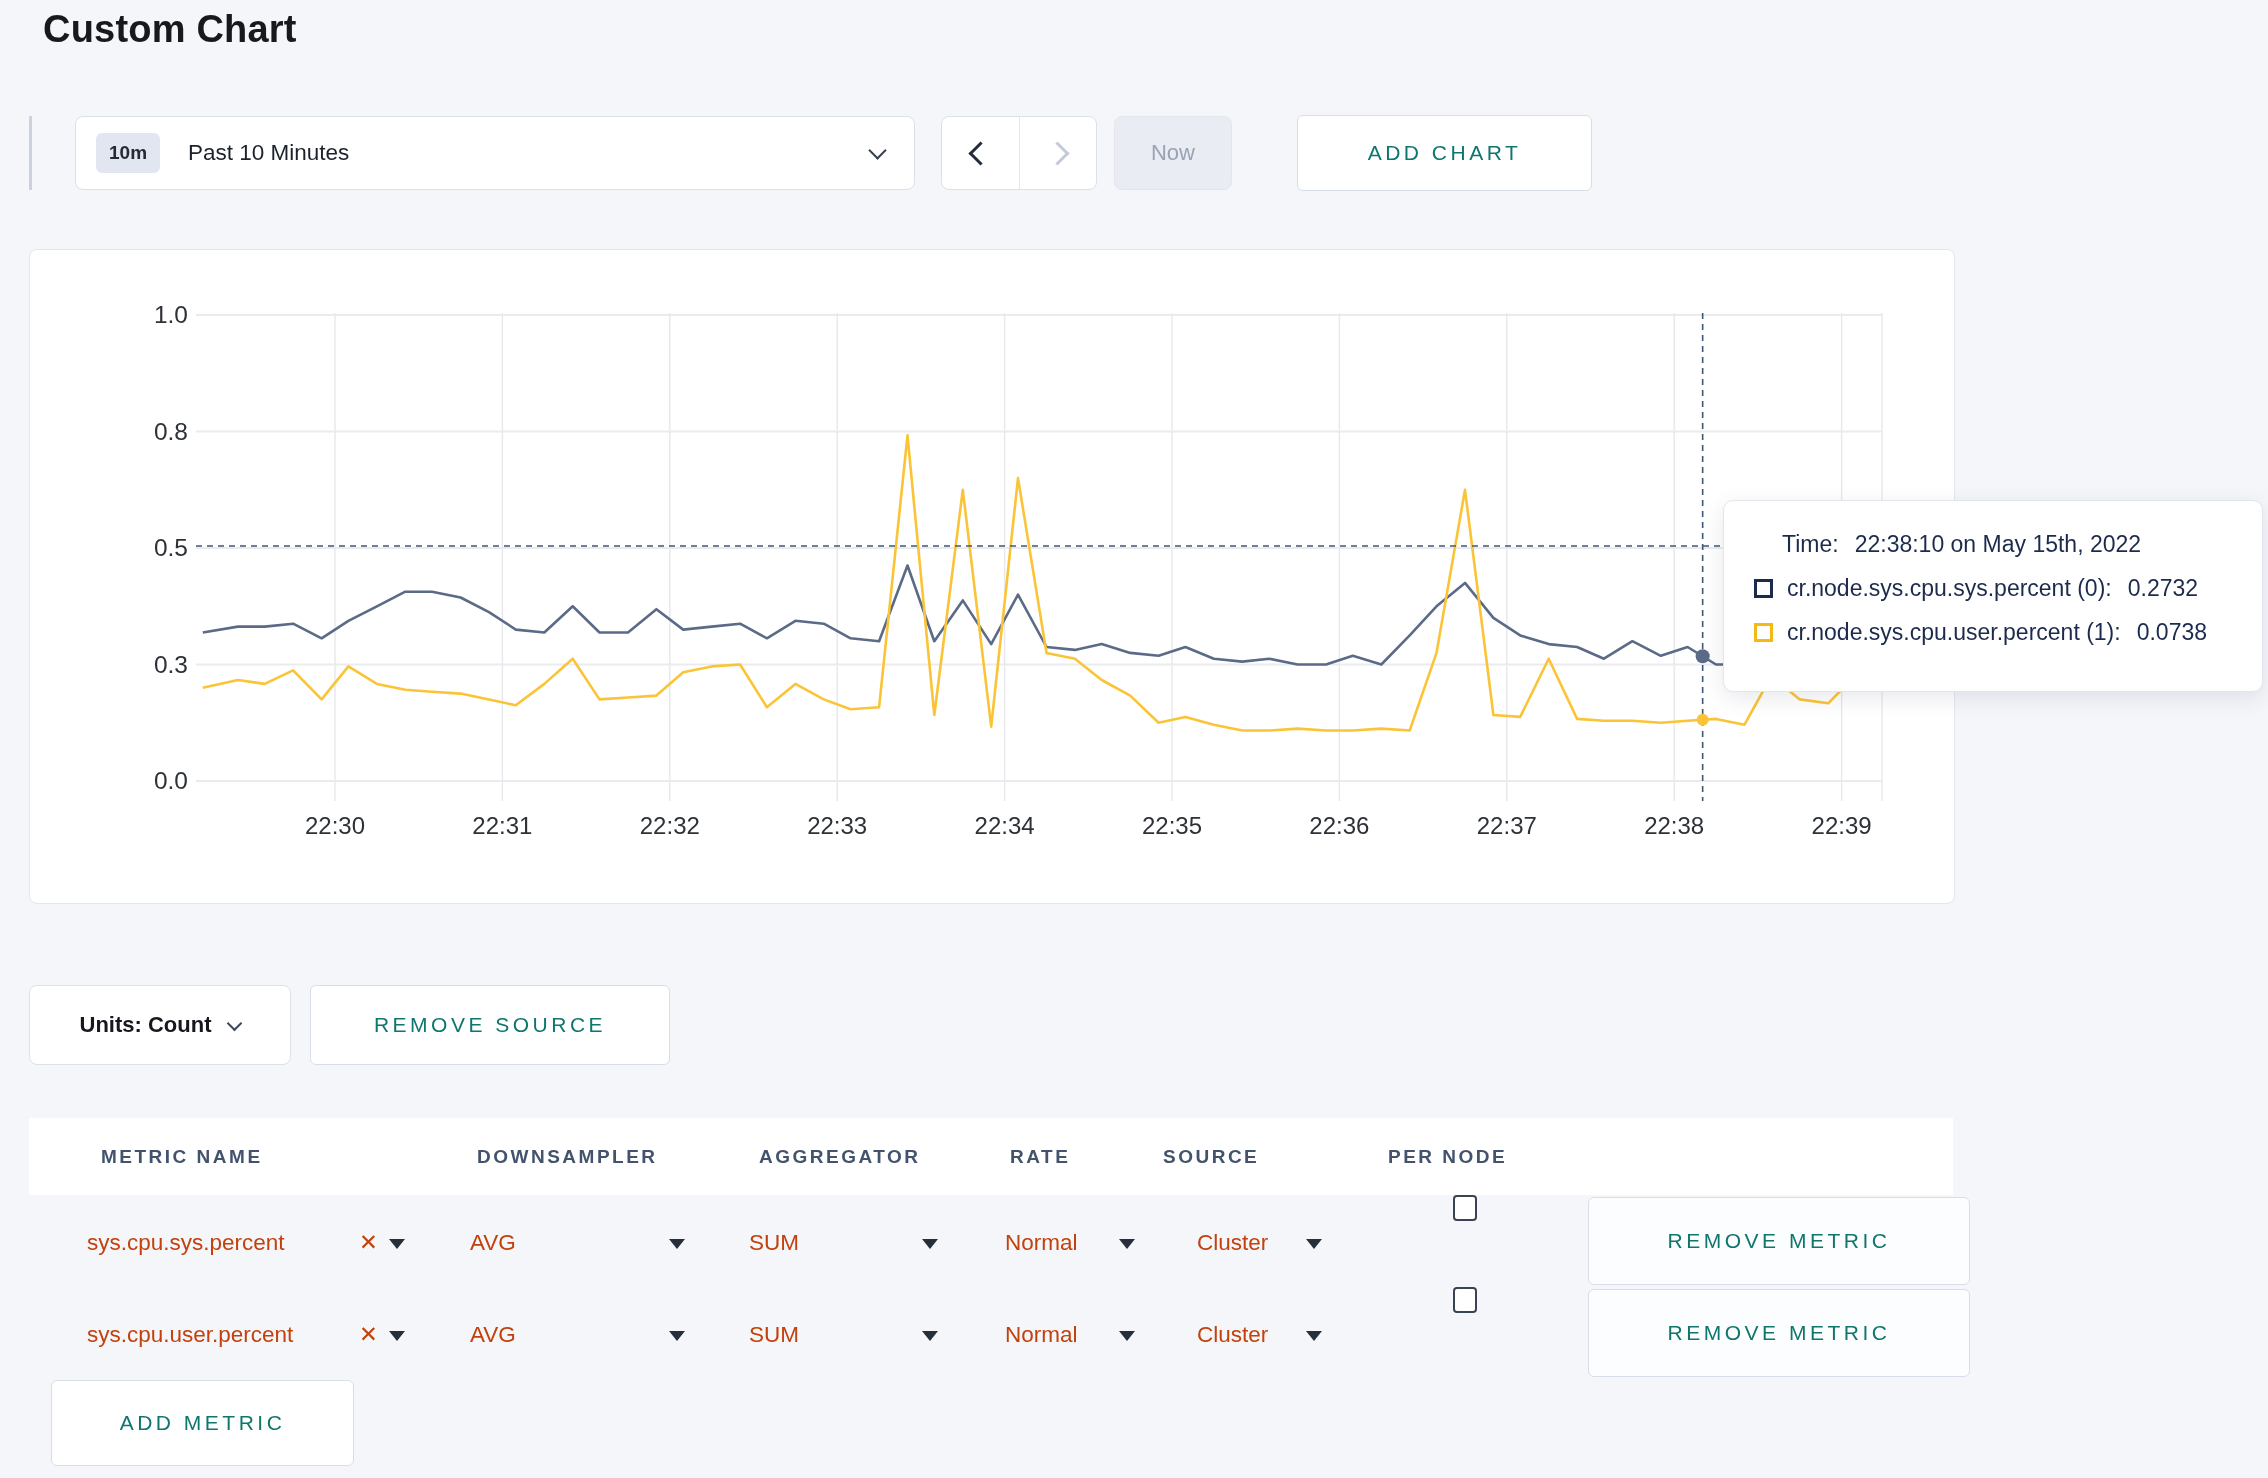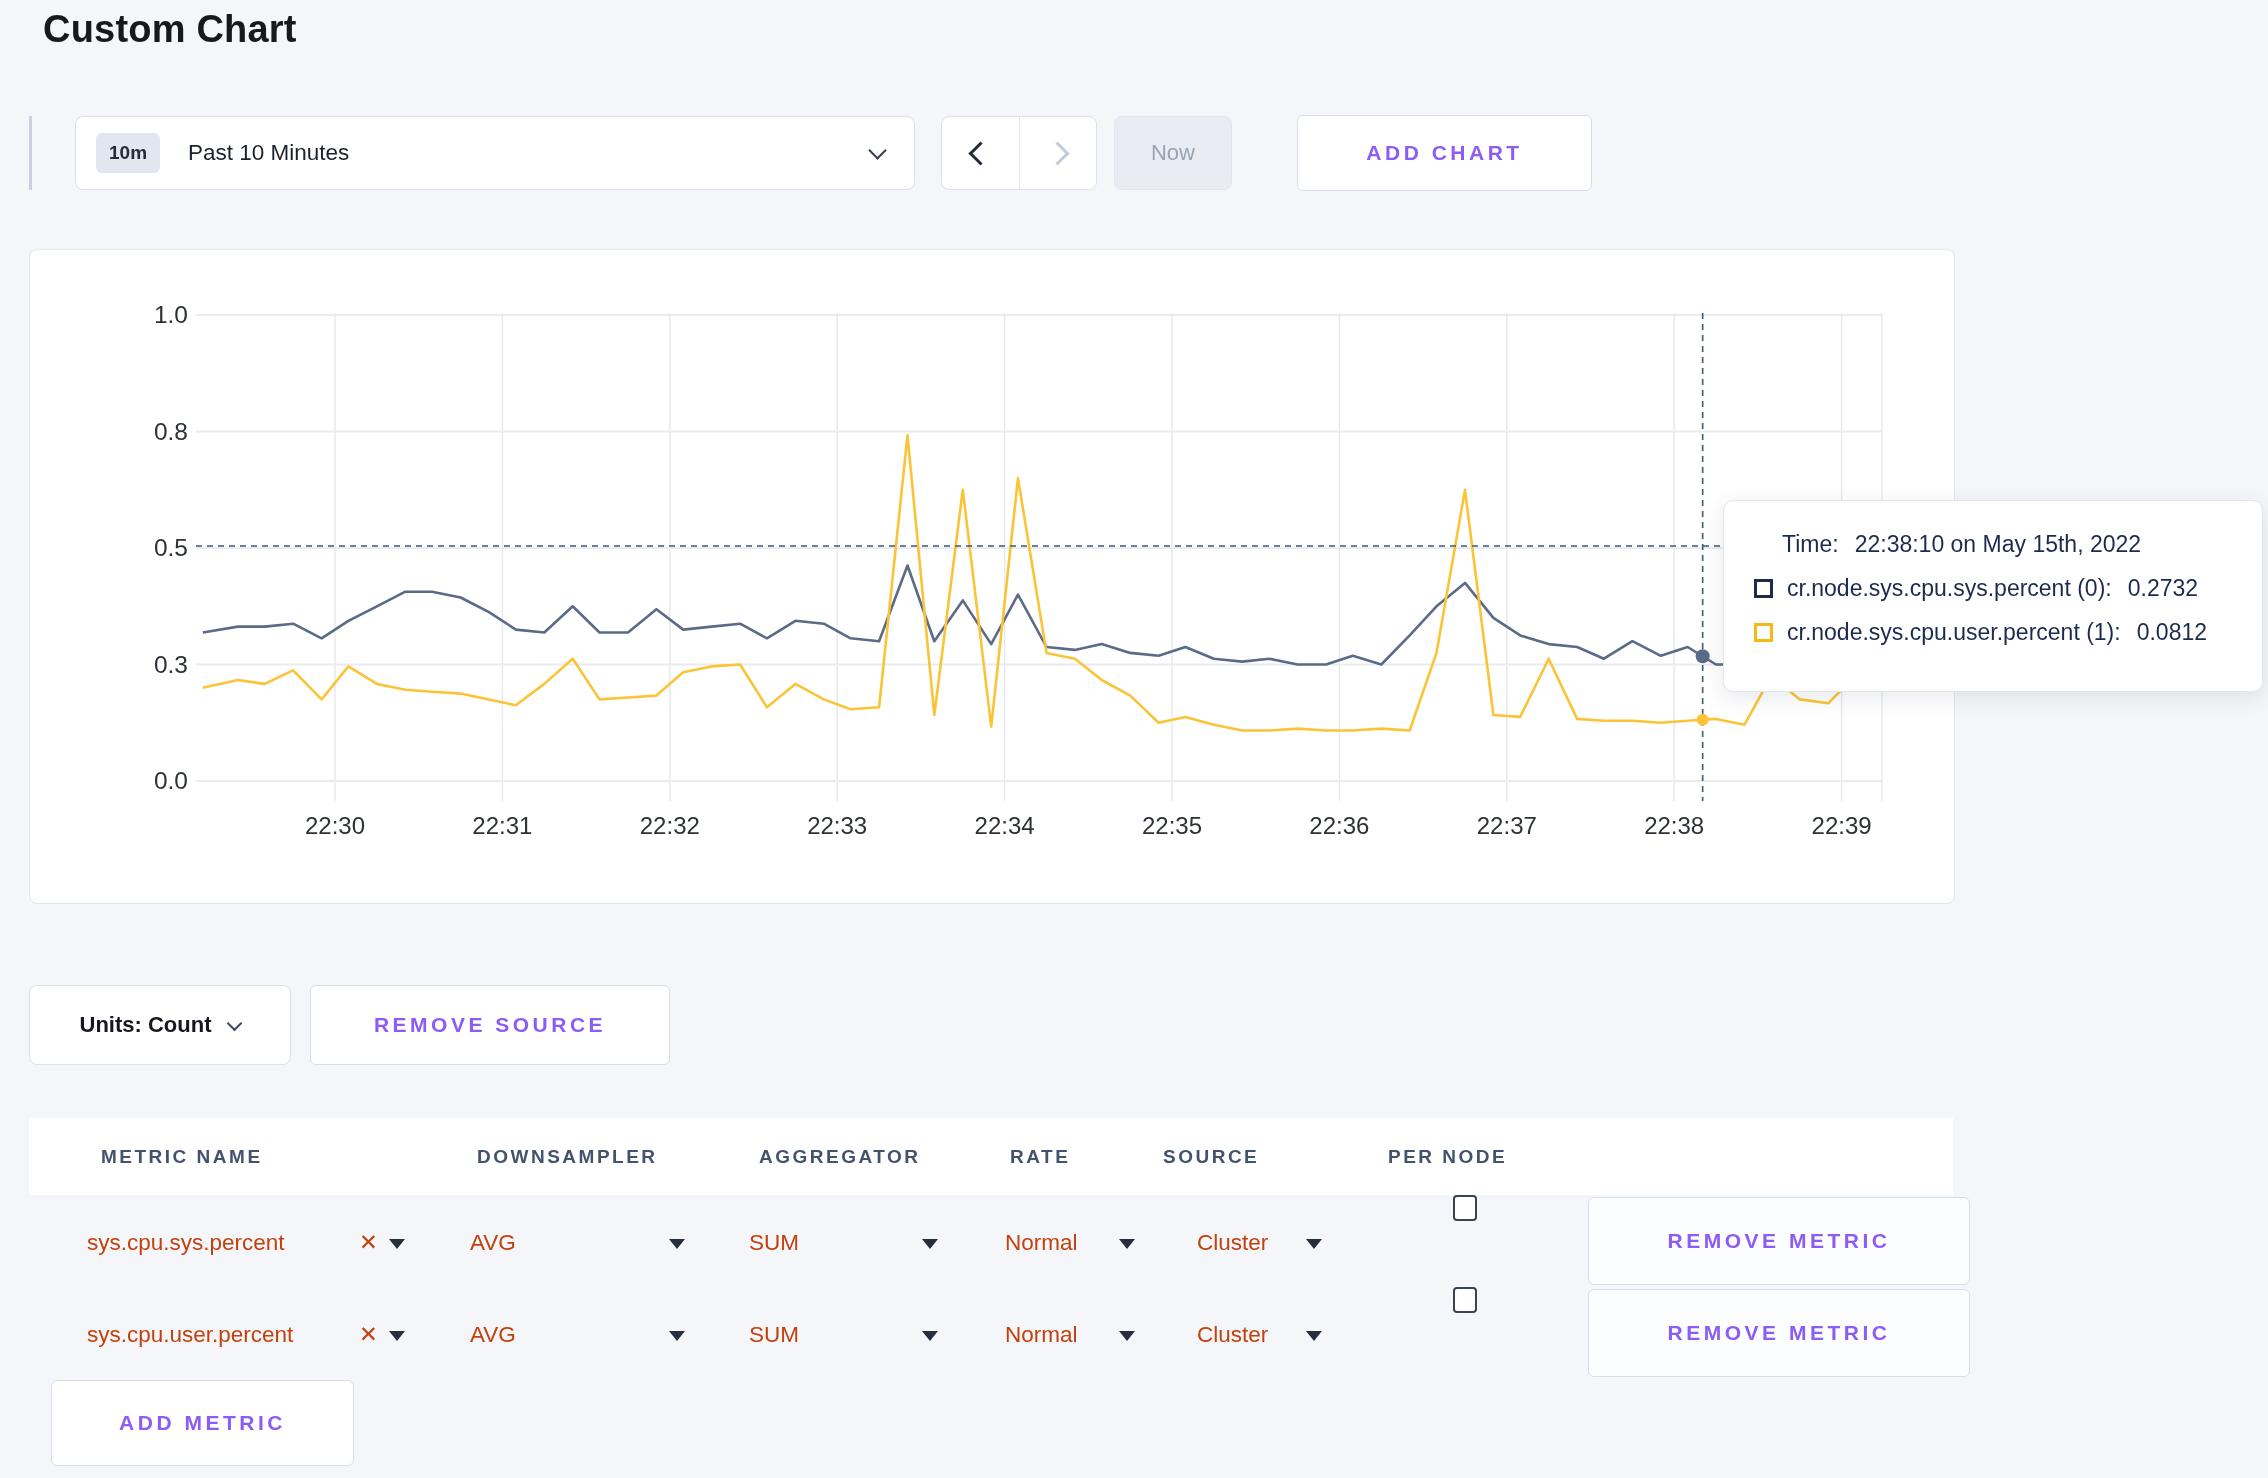--- a/index.html
+++ b/index.html
@@ -25,22 +25,22 @@
     border:1.5px solid #dbe0ea; border-radius:8px; display:flex; }
   .pager button { flex:1; background:none; border:none; display:flex; align-items:center; justify-content:center; cursor:pointer; }
   .pager button + button { border-left:1.5px solid #e2e6ee; }
   .pager .chev { border-width:0 3.5px 3.5px 0; padding:7px; }
   .pager-prev { color:#222b3a; }
   .pager-next { color:#c3cad6; }
 
   .now-btn { position:absolute; left:1114px; top:116px; width:118px; height:74px; background:#e9ecf3;
     border:1px solid #e3e6ee; border-radius:8px; font-size:22px; color:#9aa3b3; font-family:inherit; cursor:pointer; }
 
-  .btn-blue { background:#fff; border:1.5px solid #d8dee9; border-radius:6px; color:#8b5cf6;
-    font-size:21px; font-weight:700; letter-spacing:3.5px; font-family:inherit; cursor:pointer; }
+  .btn-blue { background:#fff; border:1.5px solid #d8dee9; border-radius:6px; color:#0f766e;
+    font-size:21px; font-weight:400; letter-spacing:3.5px; font-family:inherit; cursor:pointer; }
   .add-chart-btn { position:absolute; left:1297px; top:115px; width:295px; height:76px; }
 
   
   .chart-card { position:absolute; left:29px; top:249px; width:1926px; height:655px; background:#fff;
     border:1px solid #e3e6ee; border-radius:8px; }
   .chart-card svg { position:absolute; left:0; top:0; }
 
   
   .chart-tooltip { position:absolute; left:1723px; top:500px; width:540px; height:192px; background:#fff;
     border:1px solid #e2e5ec; border-radius:10px; box-shadow:0 6px 22px rgba(25,35,65,.10);
@@ -152,21 +152,21 @@
       <span class="tt-value">22:38:10 on May 15th, 2022</span>
     </div>
     <div class="tt-row">
       <span class="tt-swatch" id="swatch-0" style="border-color: rgb(28, 43, 77);"></span>
       <span class="tt-label">cr.node.sys.cpu.sys.percent (0):</span>
       <span class="tt-value">0.2732</span>
     </div>
     <div class="tt-row">
       <span class="tt-swatch" id="swatch-1" style="border-color: rgb(245, 185, 22);"></span>
       <span class="tt-label">cr.node.sys.cpu.user.percent (1):</span>
-      <span class="tt-value">0.0812</span>
+      <span class="tt-value">0.0738</span>
     </div>
   </div>
 
   <div class="units-dropdown">
     <span class="units-label">Units: Count</span>
     <span class="chev down"></span>
   </div>
   <button class="btn-blue remove-chart-btn">REMOVE SOURCE</button>
 
   <div class="table-header">

